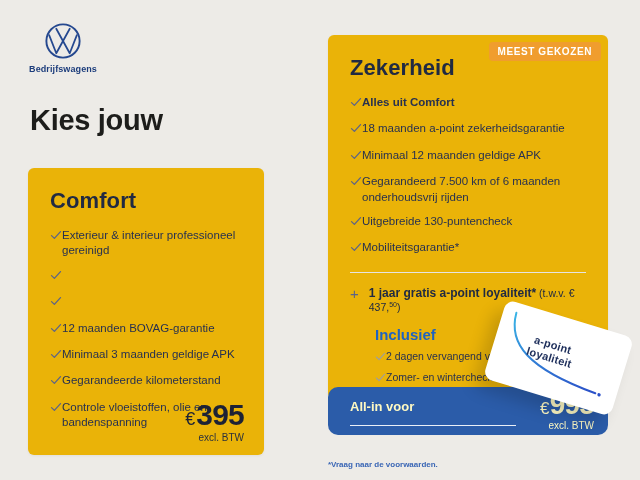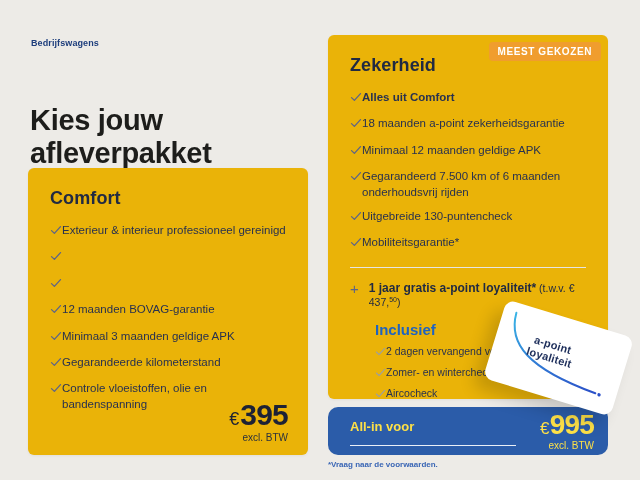--- a/index.html
+++ b/index.html
@@ -6,39 +6,39 @@
   body{
     width:640px;height:480px;
     background:#edebe7;
     font-family:"Liberation Sans", sans-serif;
     position:relative;overflow:hidden;
     -webkit-font-smoothing:antialiased;
   }
   .page{position:absolute;inset:0;}
 
   
-  .brand{position:absolute;left:31px;top:22px;width:64px;display:flex;flex-direction:row;align-items:center;}
+  .brand{position:absolute;left:31px;top:22px;width:64px;display:flex;flex-direction:column;align-items:center;}
   .vw-logo{width:38px;height:38px;display:block;}
   .brand-label{margin-top:4px;font-size:9px;font-weight:700;color:#1d3d7c;letter-spacing:0.1px;white-space:nowrap;}
 
   
   .h1{position:absolute;left:30px;top:80px;font-size:29px;line-height:1.13;font-weight:600;color:#1d1d1b;letter-spacing:-0.3px;margin-top:24px;}
 
   
   .card{position:absolute;background:#eab308;border-radius:6px;box-sizing:border-box;box-shadow:0 1px 3px rgba(0,0,0,0.05);}
-  .card-title{font-size:18px;font-weight:700;color:#212a42;margin:0 0 14px 0;letter-spacing:0.1px;}
+  .card-title{font-size:22px;font-weight:700;color:#212a42;margin:0 0 14px 0;letter-spacing:0.1px;}
 
   ul.checklist{list-style:none;margin:0;padding:0;display:flex;flex-direction:column;gap:9px;}
   ul.checklist li{display:flex;align-items:flex-start;font-size:11.5px;font-weight:500;color:#28314f;line-height:1.34;}
   .check{flex:0 0 auto;margin-top:1px;color:#5c6488;}
   .check.gray{color:#9e9e9e;}
   .li-bold{font-weight:700;}
 
   
-  .comfort{left:28px;top:168px;width:280px;height:287px;padding:20px 22px;}
+  .comfort{left:28px;top:168px;width:236px;height:287px;padding:20px 22px;}
   .price{position:absolute;right:20px;bottom:12px;text-align:right;color:#1d2235;}
   .price .amount{font-size:30px;font-weight:700;letter-spacing:-0.8px;line-height:1;}
   .price .cur{font-size:18px;font-weight:400;letter-spacing:0;margin-right:1px;}
   .price .note{font-size:10px;font-weight:500;color:#2b313d;margin-top:2px;}
 
   
   .zekerheid{left:328px;top:35px;width:280px;height:364px;padding:20px 22px;}
   .badge{position:absolute;top:7px;right:7px;background:#f09d2e;color:#ffffff;font-size:10px;font-weight:700;letter-spacing:0.6px;padding:4px 9px;border-radius:4px;}
   .divider{height:1px;background:#e6e5e3;margin:14px 0 13px 0;}
   .bonus-line{display:flex;align-items:flex-start;gap:10px;}
@@ -50,21 +50,21 @@
   ul.sub-list{margin-left:25px;gap:6px;}
   ul.sub-list li{font-size:10.5px;line-height:1.25;}
 
   
   .apoint{position:absolute;left:492px;top:317px;width:133px;height:82px;background:#ffffff;border-radius:9px;
           transform:rotate(17deg);box-shadow:-8px 12px 16px rgba(0,0,0,0.16);z-index:6;}
   .apoint svg{position:absolute;inset:0;}
   .apoint-text{position:absolute;left:34px;top:24px;text-align:center;font-size:11px;font-weight:700;color:#1c2d5a;line-height:1.15;letter-spacing:0.2px;}
 
   
-  .price-bar{position:absolute;left:328px;top:407px;width:280px;height:48px;background:#2b5ca9;border-radius:10px;box-sizing:border-box;color:#fde047;z-index:4;text-decoration:underline;}
+  .price-bar{position:absolute;left:328px;top:387px;width:280px;height:48px;background:#2b5ca9;border-radius:10px;box-sizing:border-box;color:#fef9c3;z-index:4;text-decoration:underline;}
   .allin{position:absolute;left:22px;top:12px;font-size:13px;font-weight:600;}
   .bar-underline{position:absolute;left:22px;right:92px;bottom:9px;height:1px;background:rgba(255,255,255,0.9);}
   .bar-price{position:absolute;right:14px;top:4px;text-align:right;}
   .bar-price .amount{font-size:28px;font-weight:700;letter-spacing:-0.8px;line-height:1;margin-left:16px;}
   .bar-price .cur{font-size:17px;font-weight:400;margin-right:1px;}
   .bar-price .note{font-size:10px;font-weight:500;margin-top:1px;}
 
   .footnote{position:absolute;left:328px;top:460px;width:280px;font-size:8px;font-weight:600;color:#3a66b5;}
 </style>
 </head>
@@ -76,21 +76,20 @@
     <svg class="vw-logo" viewBox="0 0 48 48" fill="none">
       <circle cx="24" cy="24" r="21" stroke="#25488f" stroke-width="2.4"></circle>
       <path d="M15.5 8.5 L24 24 L32.5 8.5" stroke="#25488f" stroke-width="2.2" stroke-linecap="round" stroke-linejoin="round"></path>
       <path d="M6.5 16.5 L15.5 39.5 L24 24 L32.5 39.5 L41.5 16.5" stroke="#25488f" stroke-width="2.2" stroke-linecap="round" stroke-linejoin="round"></path>
     </svg>
     <span class="brand-label">Bedrijfswagens</span>
   </div>
 
   <div class="h1">
     <div>Kies jouw</div>
-    <div>afleverpakket</div>
   </div>
 
   <section class="card comfort">
     <h2 class="card-title">Comfort</h2>
     <ul class="checklist">
       <li>
           <span class="check"><svg width="12" height="12" viewBox="0 0 12 12">
               <path d="M1.5 6.6 L4.4 9.4 L10.5 2.6" fill="none" stroke="currentColor" stroke-width="1.3" stroke-linecap="round" stroke-linejoin="round"></path>
             </svg></span>
           <span>Exterieur &amp; interieur professioneel gereinigd</span>

